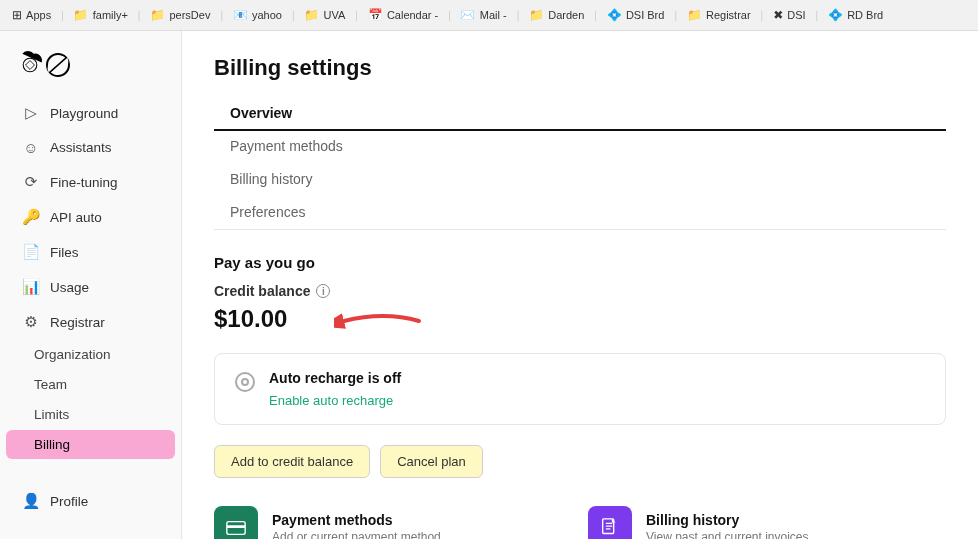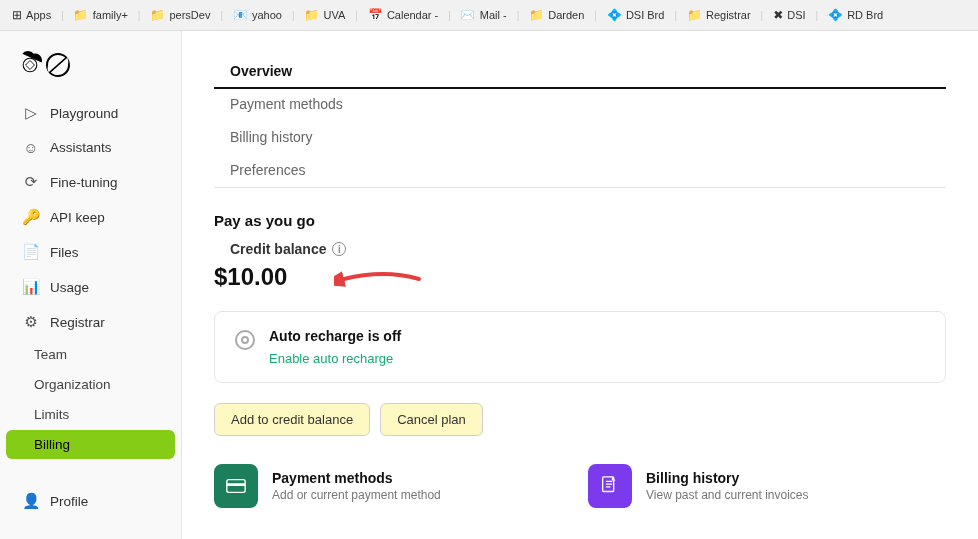--- a/index.html
+++ b/index.html
@@ -72,21 +72,21 @@
       display: flex;
       align-items: center;
       padding: 7px 16px 7px 28px;
       color: #444;
       font-size: 13.5px;
       cursor: pointer;
       border-radius: 6px;
       margin: 1px 6px;
     }
     .sidebar-sub-item.active {
-      background: #84cc16;
+      background: #f9a8d4;
       color: #000;
       font-weight: 500;
     }
     .sidebar-bottom { padding: 8px 0; }
 
     
     .main-content {
       flex: 1;
       background: #fff;
       overflow-y: auto;
@@ -133,21 +133,20 @@
       margin-bottom: 12px;
     }
     .credit-balance-label {
       display: flex;
       align-items: center;
       gap: 6px;
       font-size: 14px;
       font-weight: 600;
       color: #333;
       margin-bottom: 6px;
-      margin-left: 16px;
     }
     .info-icon {
       width: 14px;
       height: 14px;
       border-radius: 50%;
       border: 1.5px solid #888;
       display: inline-flex;
       align-items: center;
       justify-content: center;
       font-size: 10px;
@@ -367,63 +366,64 @@
         <span>Assistants</span>
       </div>
 
       <div class="sidebar-item">
         <span class="s-icon">⟳</span>
         <span>Fine-tuning</span>
       </div>
 
       <div class="sidebar-item">
         <span class="s-icon">🔑</span>
-        <span>API keep</span>
+        <span>API auto</span>
       </div>
 
       <div class="sidebar-item">
         <span class="s-icon">📄</span>
         <span>Files</span>
       </div>
 
       <div class="sidebar-item">
         <span class="s-icon">📊</span>
         <span>Usage</span>
       </div>
 
       <div class="sidebar-item">
         <span class="s-icon">⚙</span>
         <span>Registrar</span>
       </div>
 
       <div class="sidebar-sub-item">
+        <span>Organization</span>
+      </div>
+      <div class="sidebar-sub-item">
         <span>Team</span>
-      </div>
-      <div class="sidebar-sub-item">
-        <span>Organization</span>
       </div>
       <div class="sidebar-sub-item">
         <span>Limits</span>
       </div>
       <div class="sidebar-sub-item active">
         <span>Billing</span>
       </div>
     </div>
 
     <div class="sidebar-bottom">
       <div class="sidebar-item">
         <span class="s-icon">👤</span>
         <span>Profile</span>
       </div>
     </div>
   </div>
 
   <div class="main-content">
     <div class="content-inner">
 
+      <h1 class="page-title">Billing settings</h1>
 
       <div class="tabs">
         <div class="tab active">
           <span>Overview</span>
         </div>
         <div class="tab">
           <span>Payment methods</span>
         </div>
         <div class="tab">
           <span>Billing history</span>

